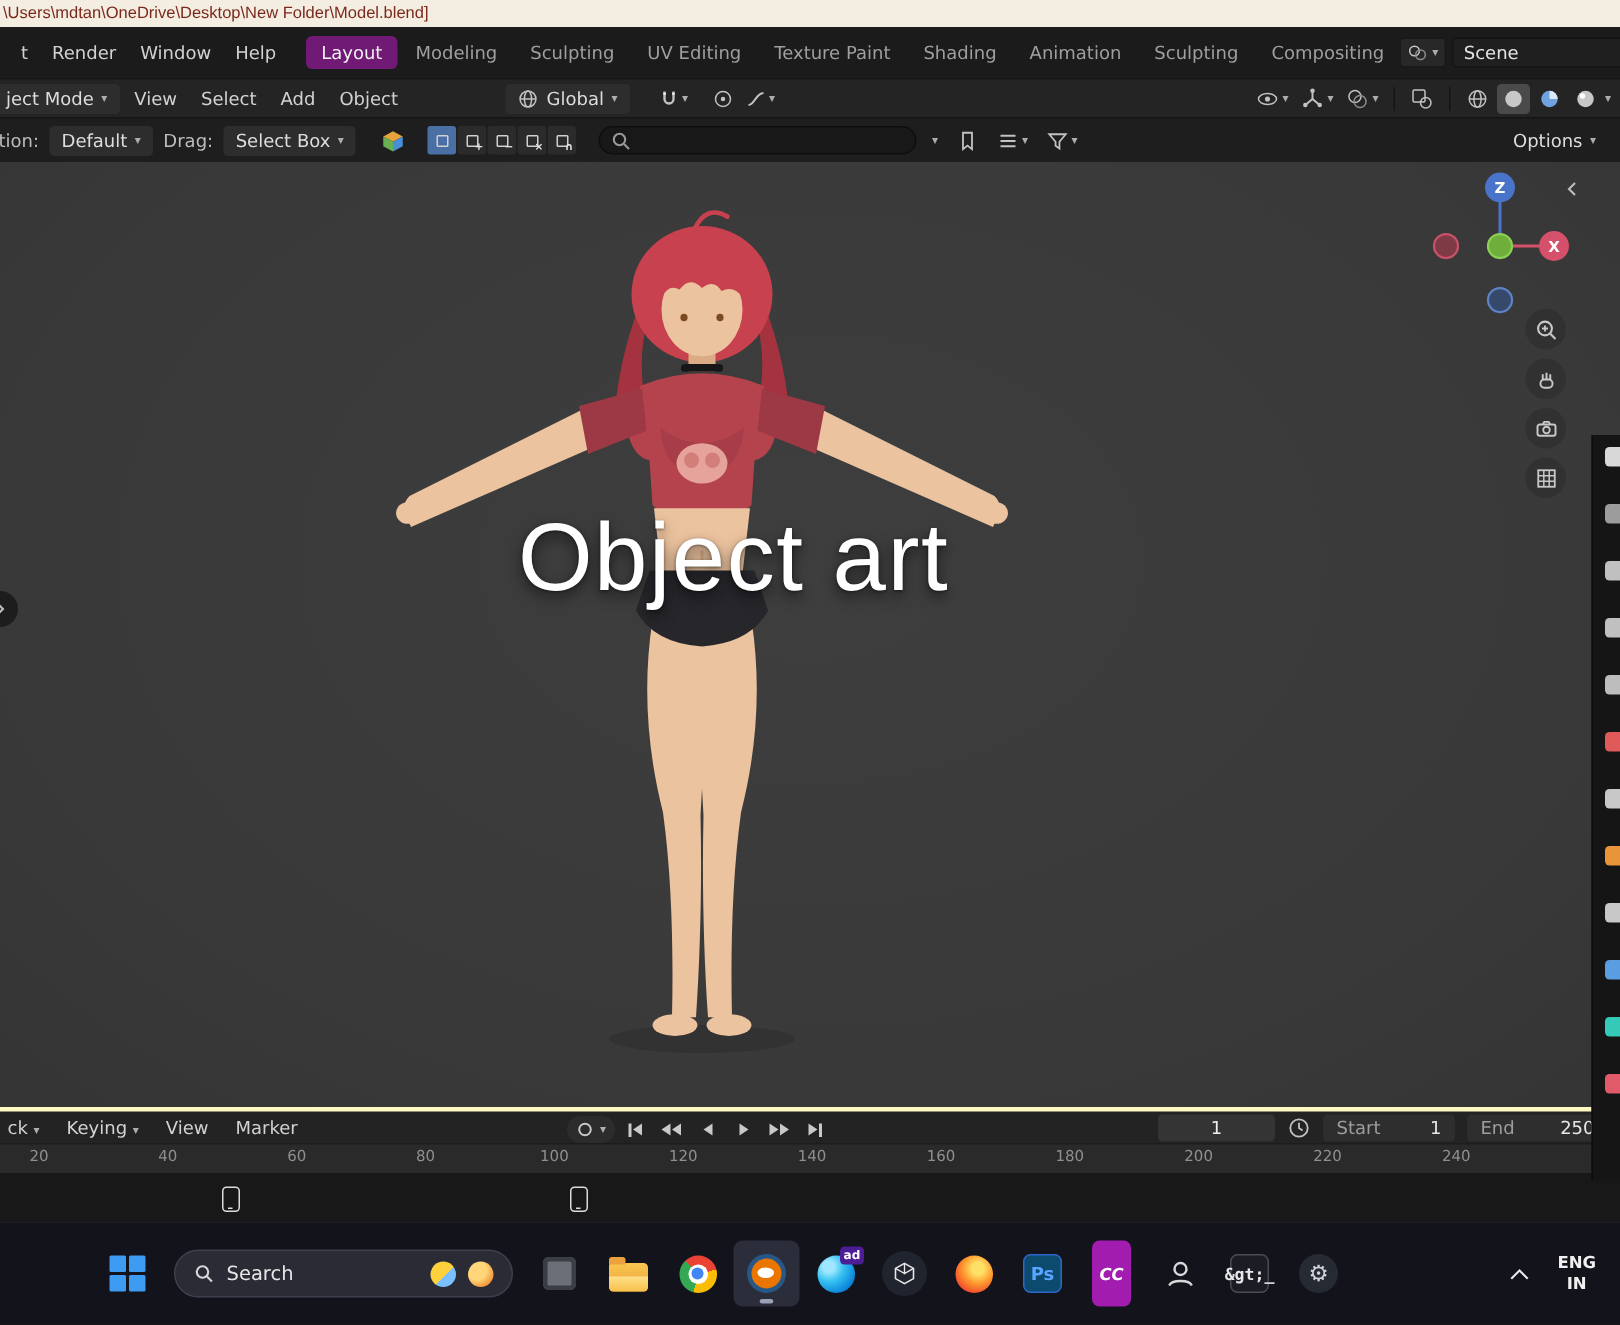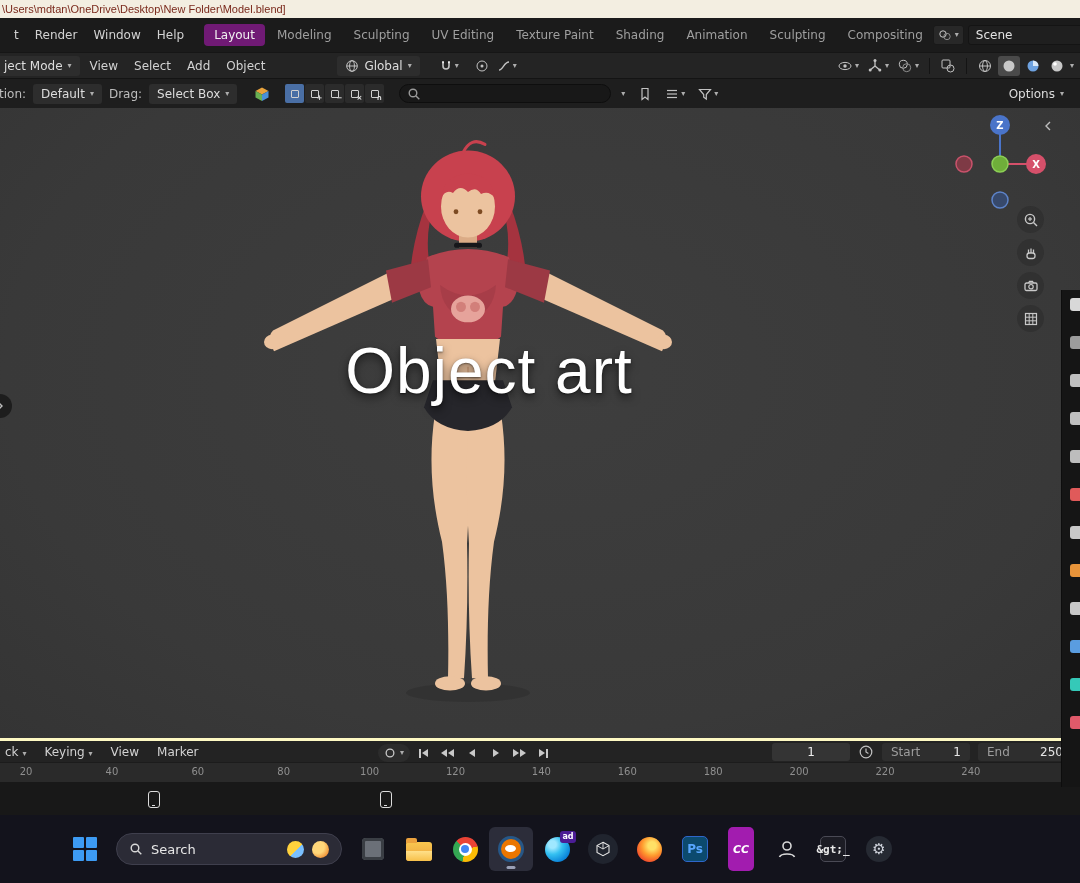--- a/index.html
+++ b/index.html
@@ -639,15 +639,24 @@
     </div>
     <div class="tile">
         <span class="term">&amp;gt;_</span>
       </div>
     <div class="tile">
       <span class="gearwrap">
           <span>⚙</span>
         </span>
     </div>
 
+    <div class="tray">
+      <svg width="14" height="9" viewBox="0 0 14 9">
+          <path d="M1.5 7.5 L7 2 L12.5 7.5" fill="none" stroke="#e8e8e8" stroke-width="1.4"></path>
+        </svg>
+      <span class="lang">
+        <span>ENG</span>
+        <span>IN</span>
+      </span>
+    </div>
   </div>
 
 </div>
 
 </body></html>

